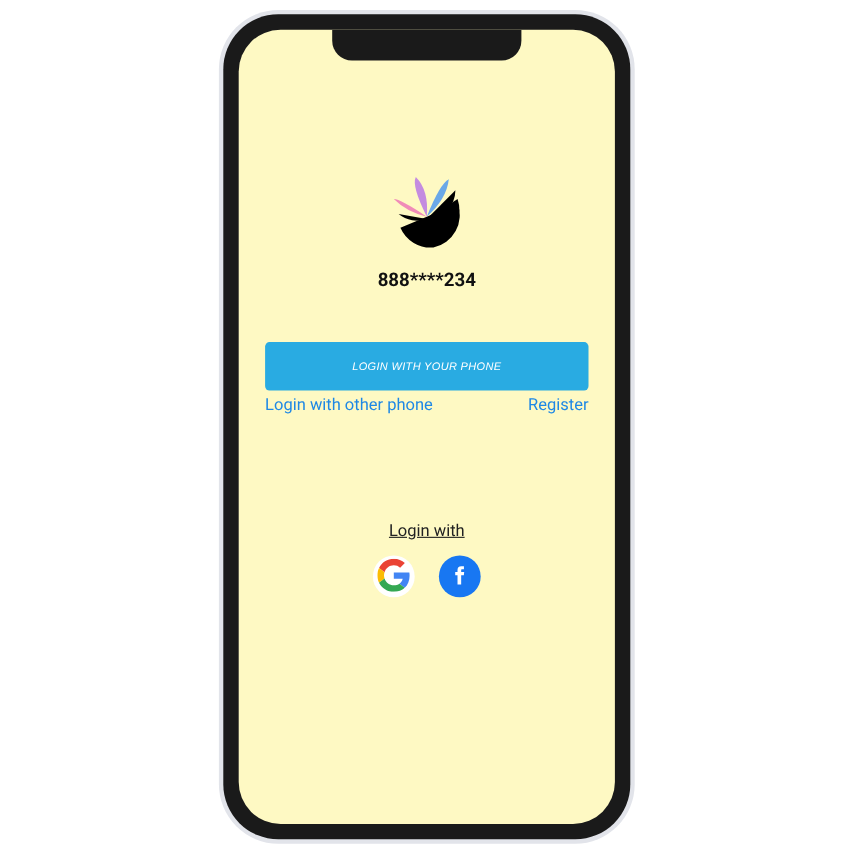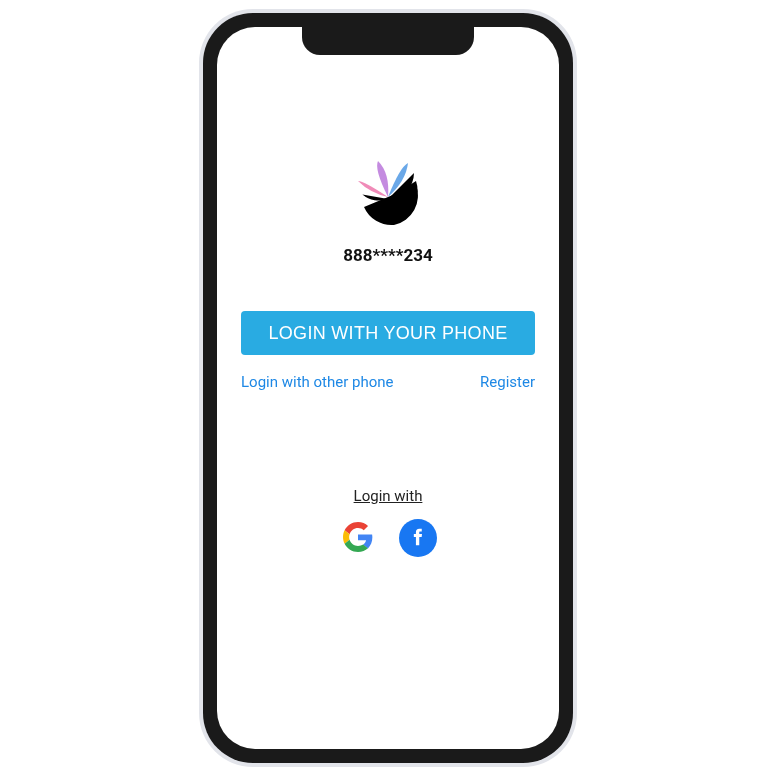--- a/index.html
+++ b/index.html
@@ -24,21 +24,21 @@
       width: 100%;
       height: 100%;
       background: #1a1a1a;
       border-radius: 50px;
       padding: 14px;
       position: relative;
     }
     .phone-screen {
       width: 100%;
       height: 100%;
-      background: #ffffff;
+      background: #fef9c3;
       border-radius: 38px;
       position: relative;
       overflow: hidden;
       display: flex;
       flex-direction: column;
       align-items: flex-start;
     }
     .notch {
       position: absolute;
       top: 0;
@@ -68,30 +68,31 @@
       color: #111;
       margin-bottom: 46px;
     }
     .primary-btn {
       width: 100%;
       height: 44px;
       background: #29abe2;
       color: #ffffff;
       border: none;
       border-radius: 4px;
-      font-size: 18px;
+      font-size: 10px;
       font-weight: 500;
       letter-spacing: 0.3px;
       cursor: pointer;
+      font-style: italic;
     }
     .row-links {
       width: 100%;
       display: flex;
       justify-content: space-between;
-      margin-top: 18px;
+      margin-top: 4px;
       font-size: 15px;
     }
     .row-links a {
       color: #1e88e5;
       text-decoration: none;
       cursor: pointer;
     }
     .login-with-label {
       margin-top: 96px;
       font-size: 15px;

